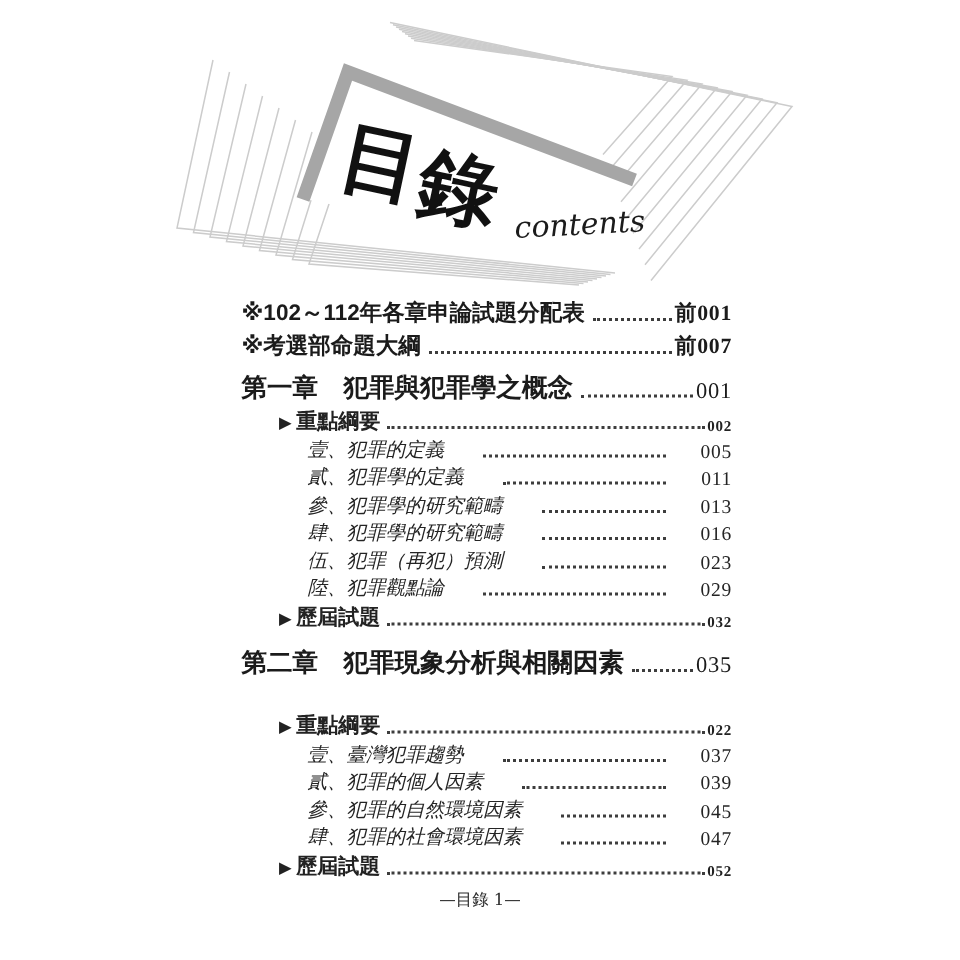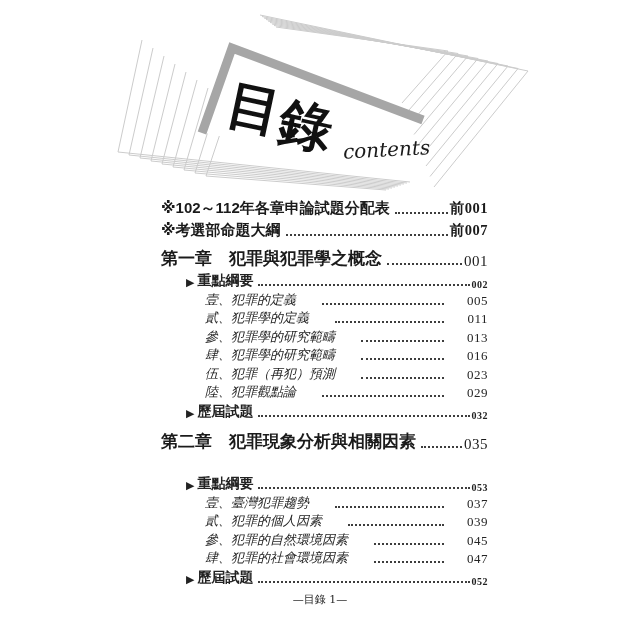--- a/index.html
+++ b/index.html
@@ -140,21 +140,21 @@
   <div class="row chapter sp">
     <span class="t">第二章　犯罪現象分析與相關因素</span>
     <span class="dots"></span>
     <span class="page">035</span>
   </div>
 
   <div class="row section">
     <span class="marker">▶</span>
     <span class="t">重點綱要</span>
     <span class="dots"></span>
-    <span class="page">053</span>
+    <span class="page">022</span>
   </div>
 
   <div class="row sub">
     <span class="t">壹、臺灣犯罪趨勢</span>
     <span class="dots"></span>
     <span class="page">037</span>
   </div>
 
   <div class="row sub">
     <span class="t">貳、犯罪的個人因素</span>

